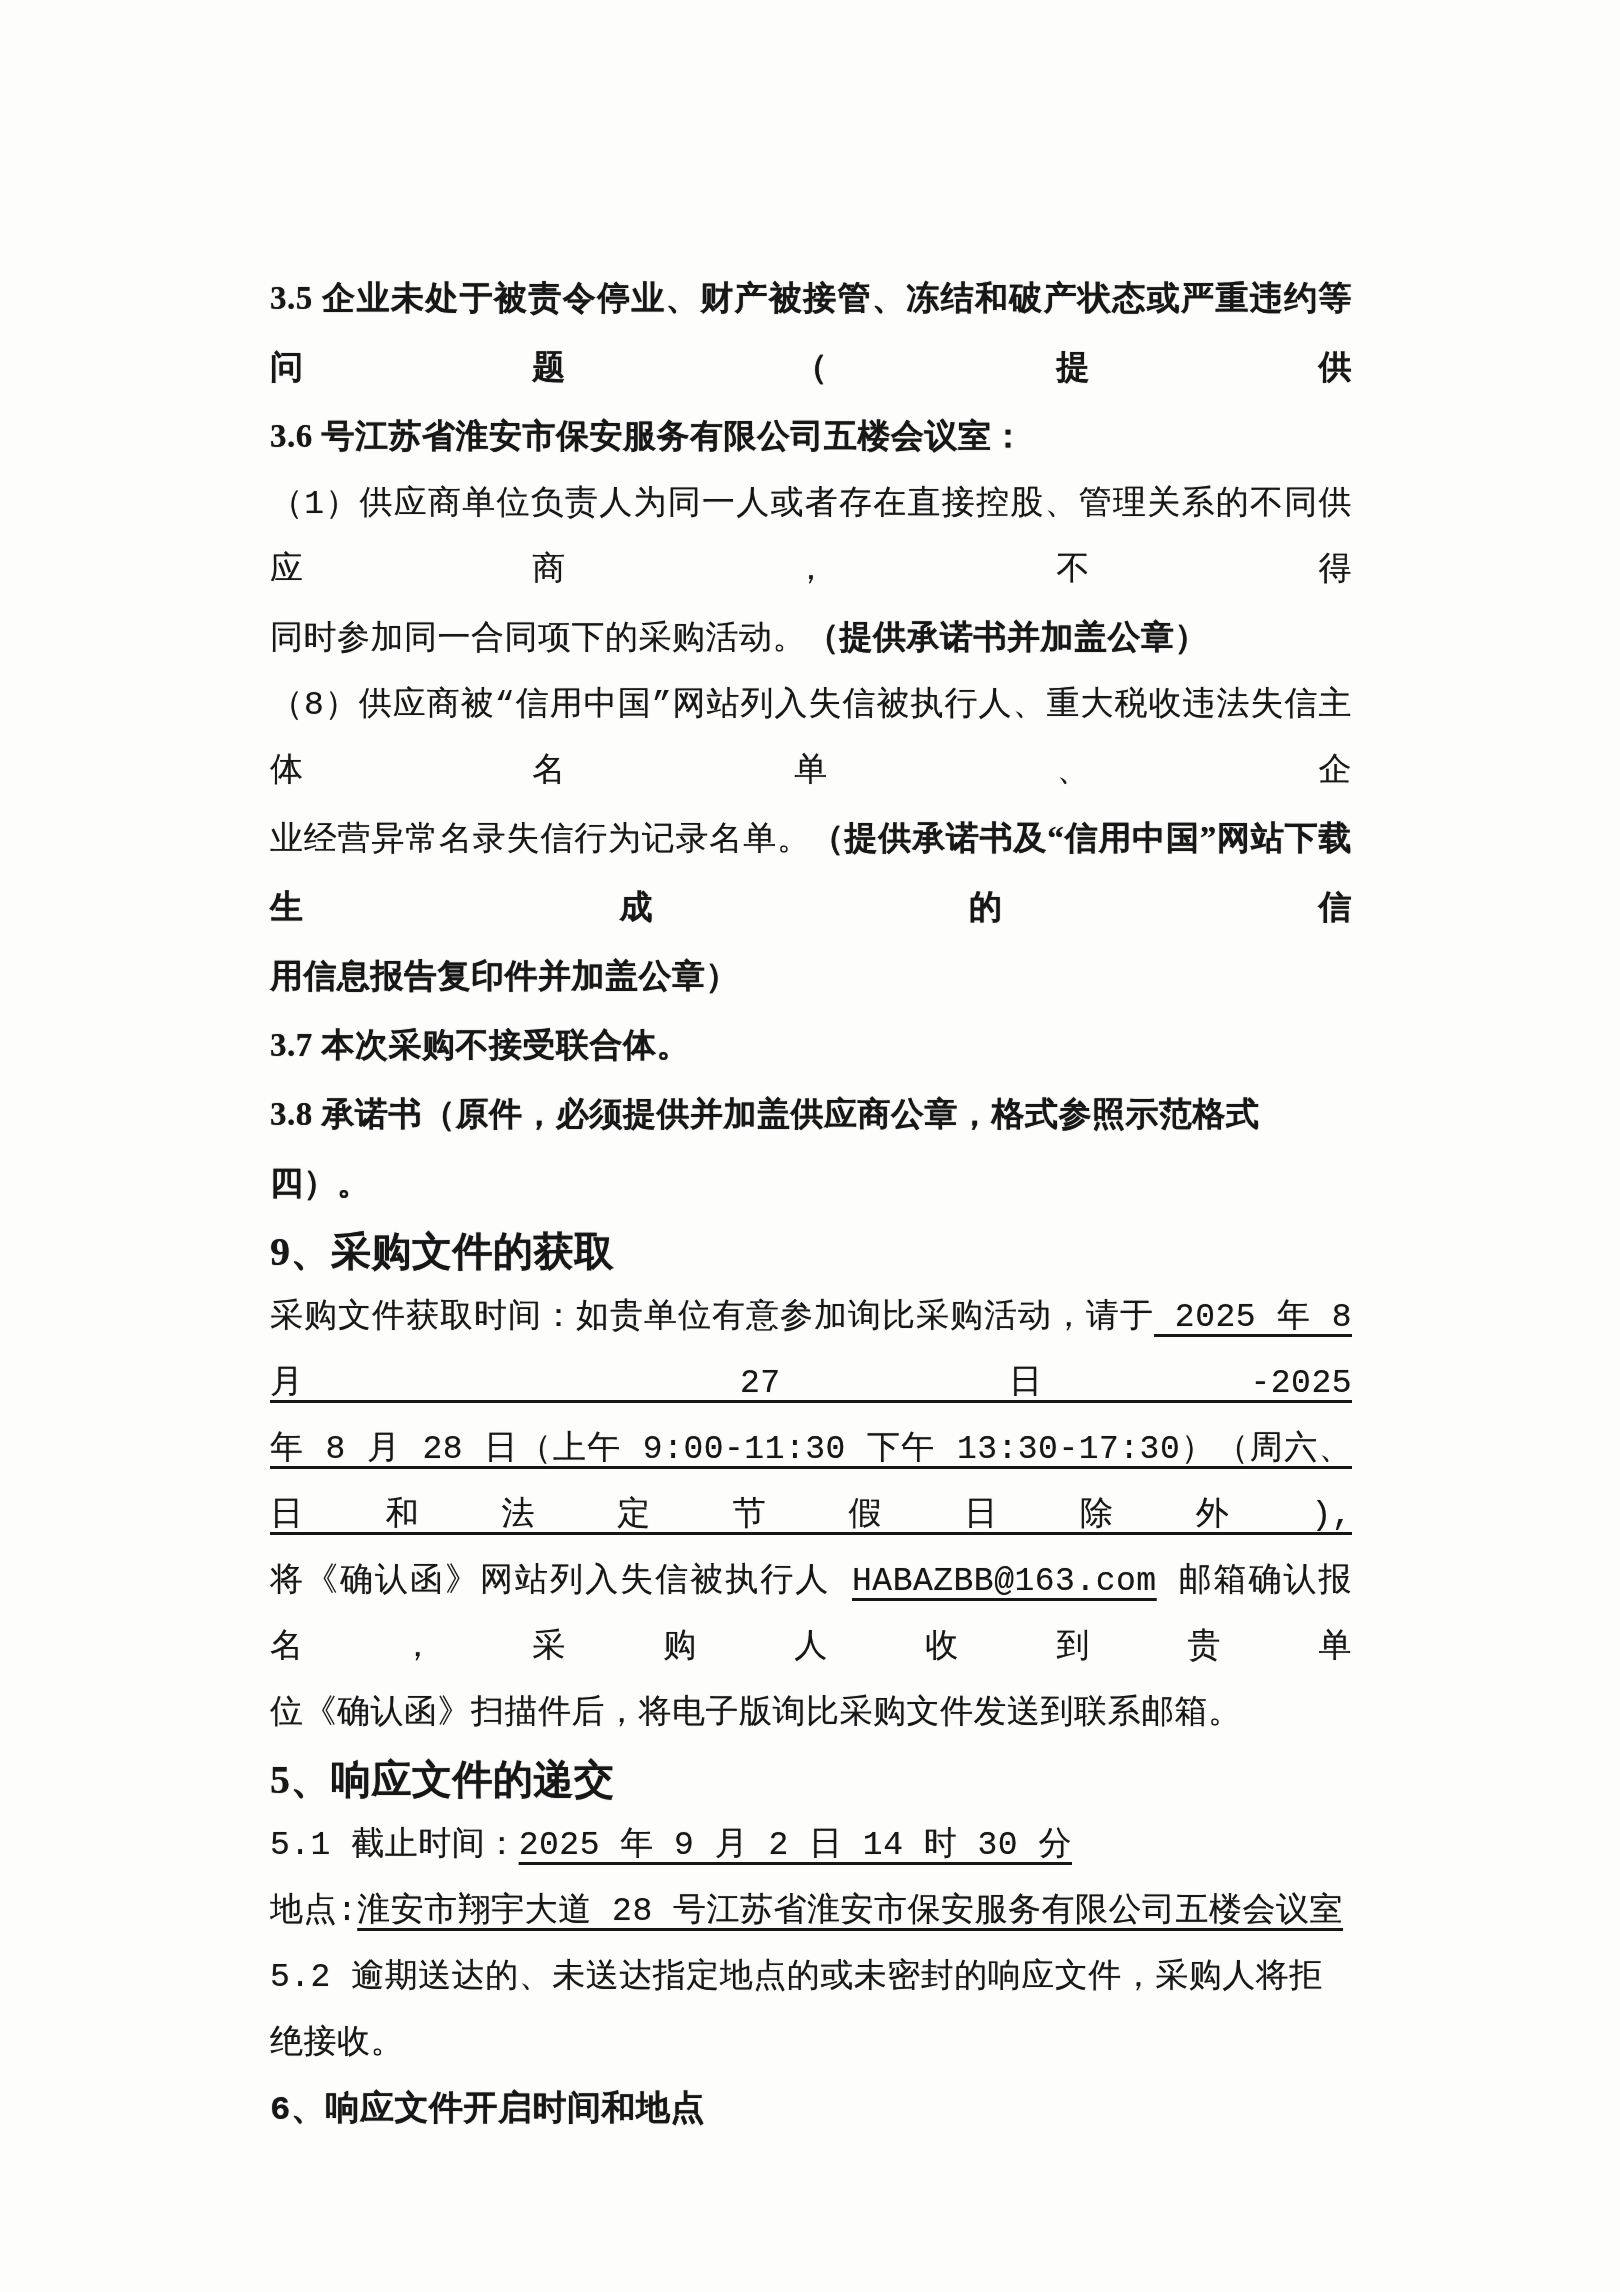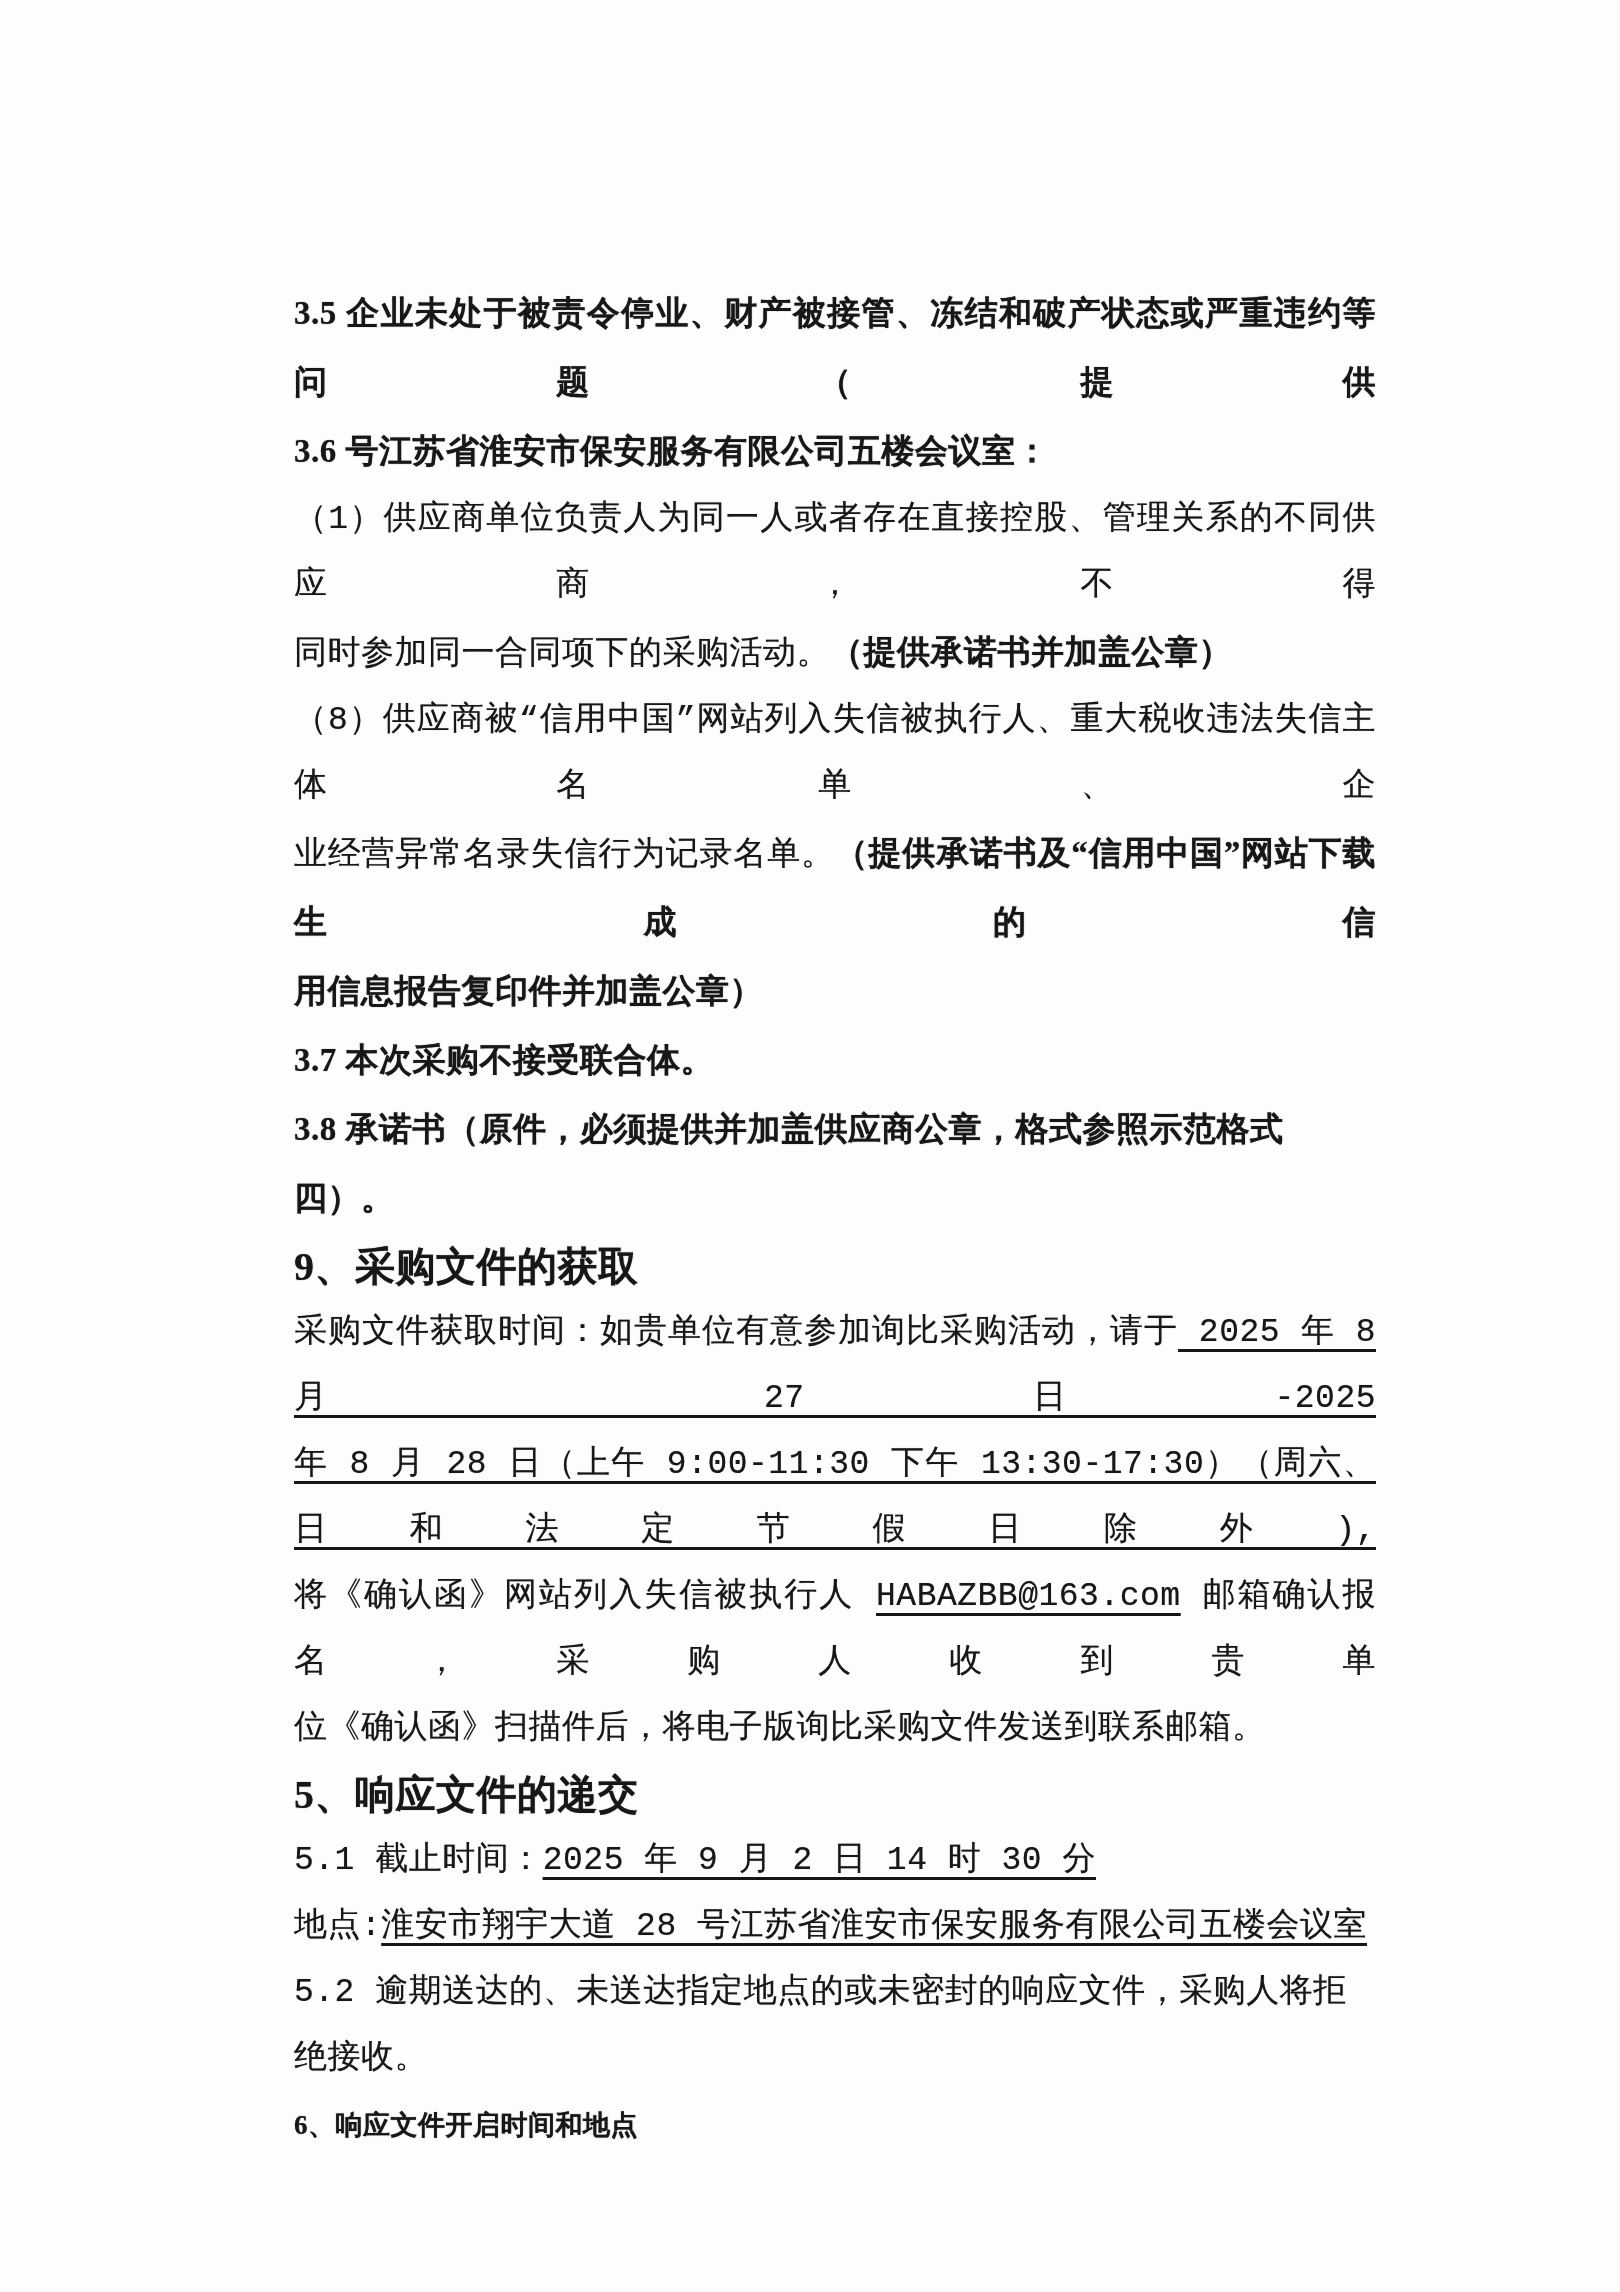--- a/index.html
+++ b/index.html
@@ -8,44 +8,43 @@
     width:1620px;height:2293px;
     margin:0 auto;
     background:#fdfdfc;
     overflow:hidden;
     color:#171717;
     font-family:"Liberation Mono","Liberation Serif",serif;
   }
   .content{
     position:absolute;
     left:270px;
-    top:280px;
+    top:265px;
     width:1082px;
-    margin-left:24px;
   }
   .line{
     font-size:33px;
     line-height:66px;
     text-shadow:0 0 0.8px rgba(25,25,25,0.55);
     letter-spacing:0.5px;
   }
   .line.justify{
     text-align:justify;
     text-align-last:justify;
   }
   .line.h1{
     font-size:40px;
     font-weight:700;
     font-family:"Liberation Serif",serif;
     text-shadow:0 0 1px rgba(15,15,15,0.7);
   }
   .line.h2{
-    font-size:27px;
+    font-size:34px;
     font-weight:700;
-    font-family:Liberation Serif, serif;
+    font-family:Liberation Mono, monospace;
     text-shadow:0 0 1px rgba(15,15,15,0.7);
   }
   .seg.b{
     font-weight:700;
     font-family:"Liberation Serif",serif;
     text-shadow:0 0 1px rgba(15,15,15,0.7);
   }
   .seg.u{
     text-decoration:underline;
     text-decoration-thickness:2.5px;

